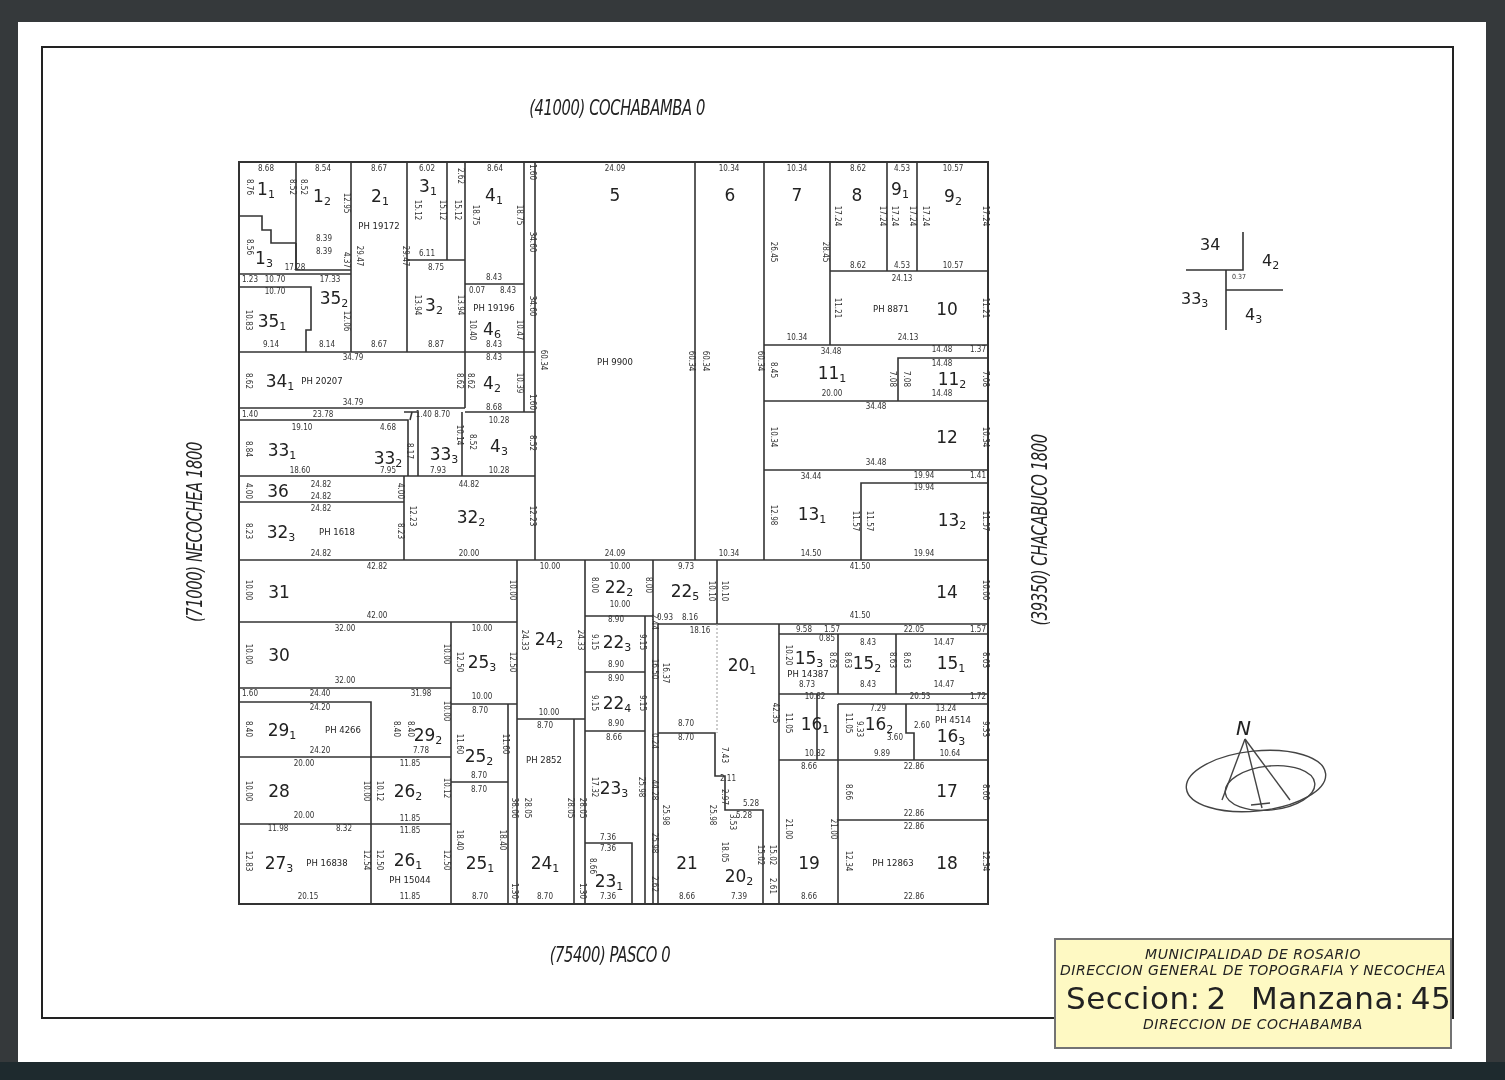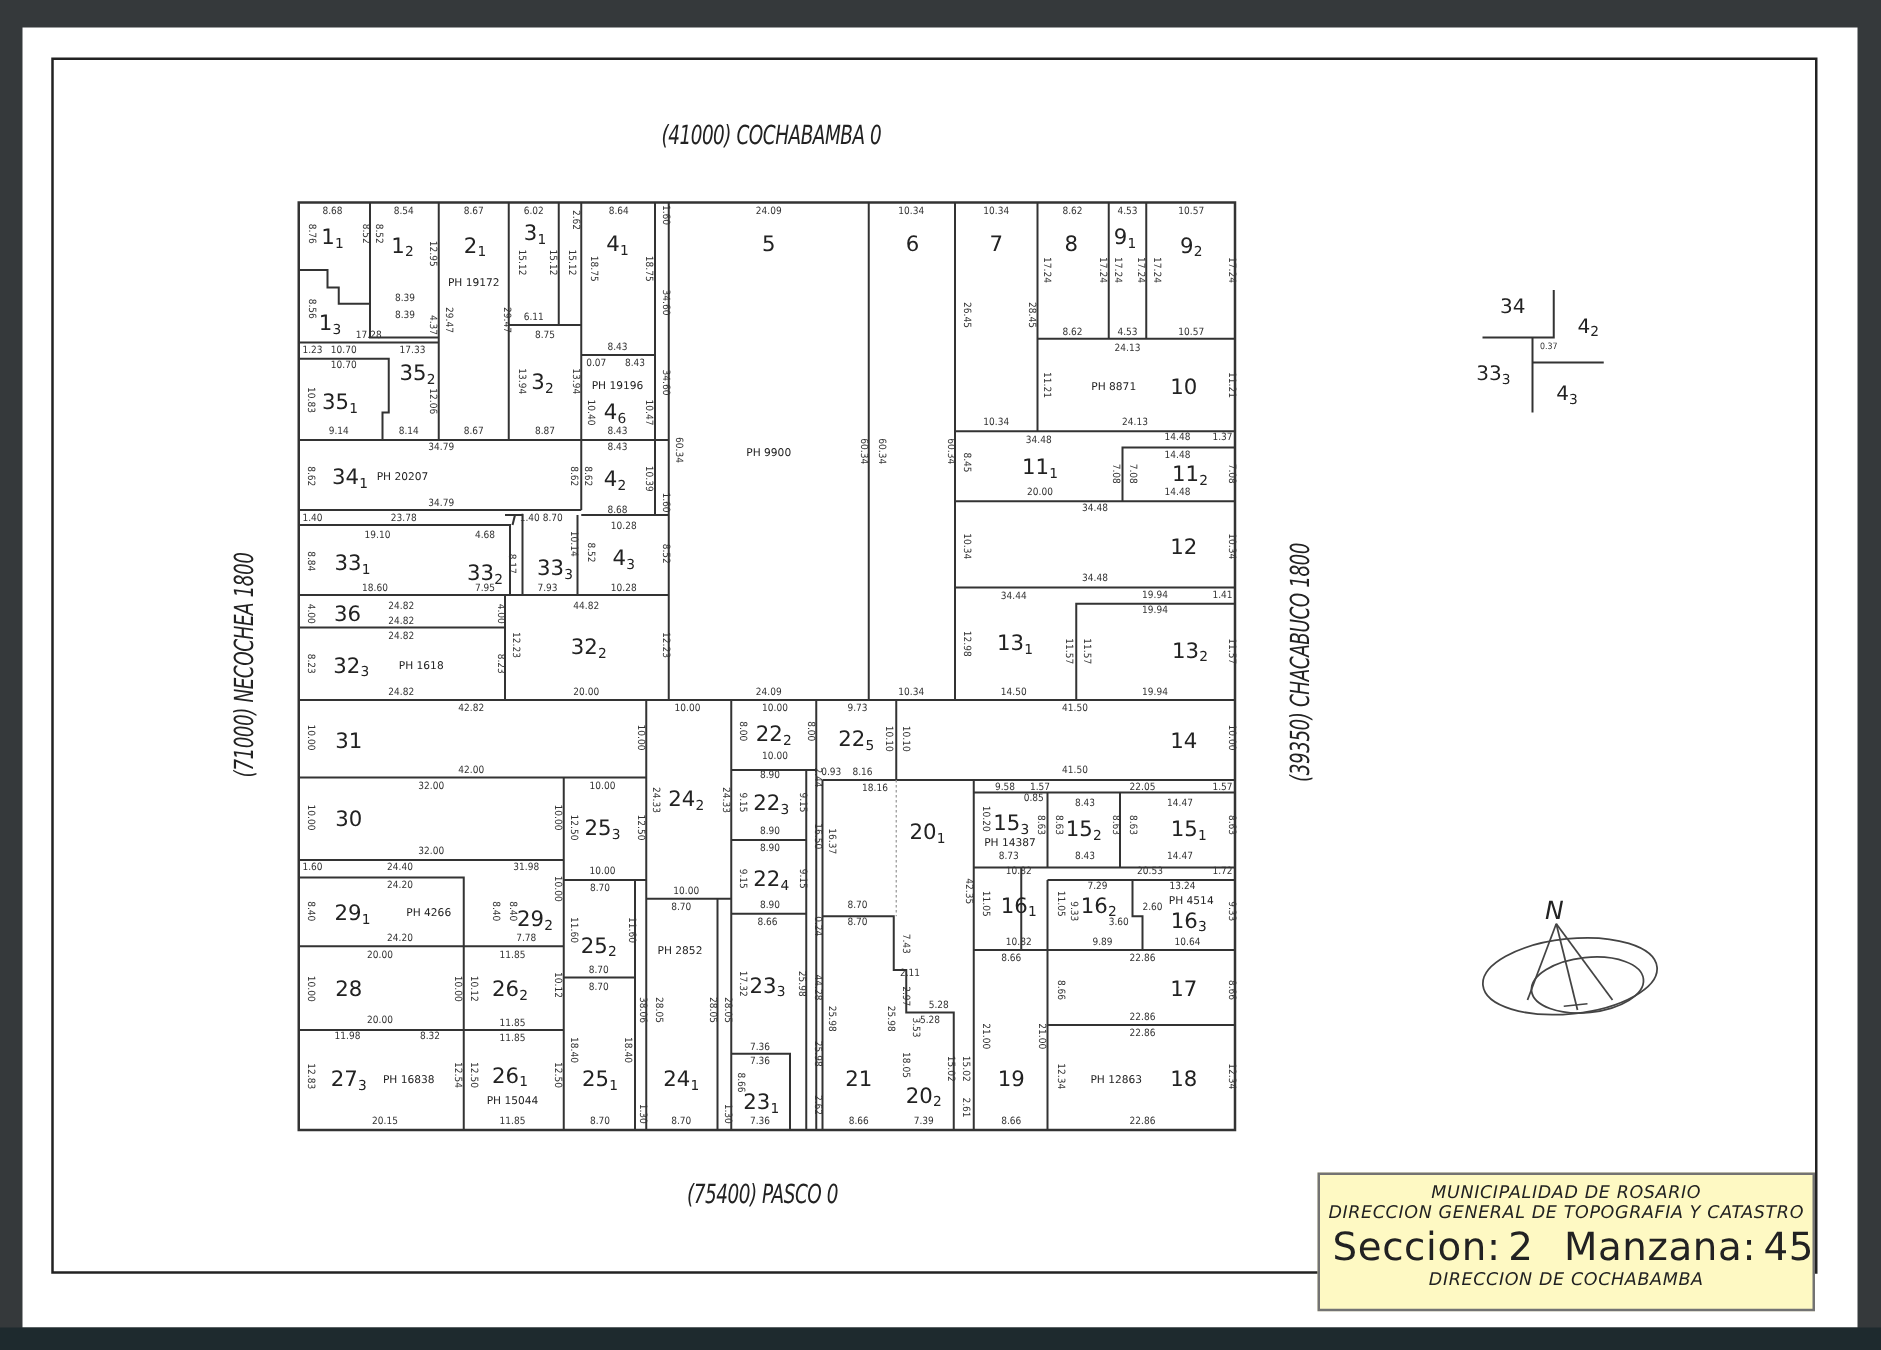--- a/index.html
+++ b/index.html
@@ -520,19 +520,19 @@
     <line x1="1245" y1="739" x2="1222" y2="800"></line>
     <line x1="1245" y1="739" x2="1290" y2="800"></line>
     <line x1="1245" y1="739" x2="1262" y2="808"></line>
     <line x1="1251" y1="805" x2="1270" y2="803"></line>
   </g>
   <text id="north-label" x="1236" y="735" font-size="20" font-style="italic" class="lot">N</text>
 </svg>
 
 <div class="title-block">
   <div class="tb-line1">MUNICIPALIDAD DE ROSARIO</div>
-  <div class="tb-line2">DIRECCION GENERAL DE TOPOGRAFIA Y CATASTRO</div>
+  <div class="tb-line2">DIRECCION GENERAL DE TOPOGRAFIA Y NECOCHEA</div>
   <div class="tb-line3">
     <span style="margin-right:6px">Seccion:</span><span>2</span>
     <span style="margin-right:6px">Manzana:</span><span>45</span>
   </div>
   <div class="tb-line4">DIRECCION DE COCHABAMBA</div>
 </div>
 
 </body></html>

